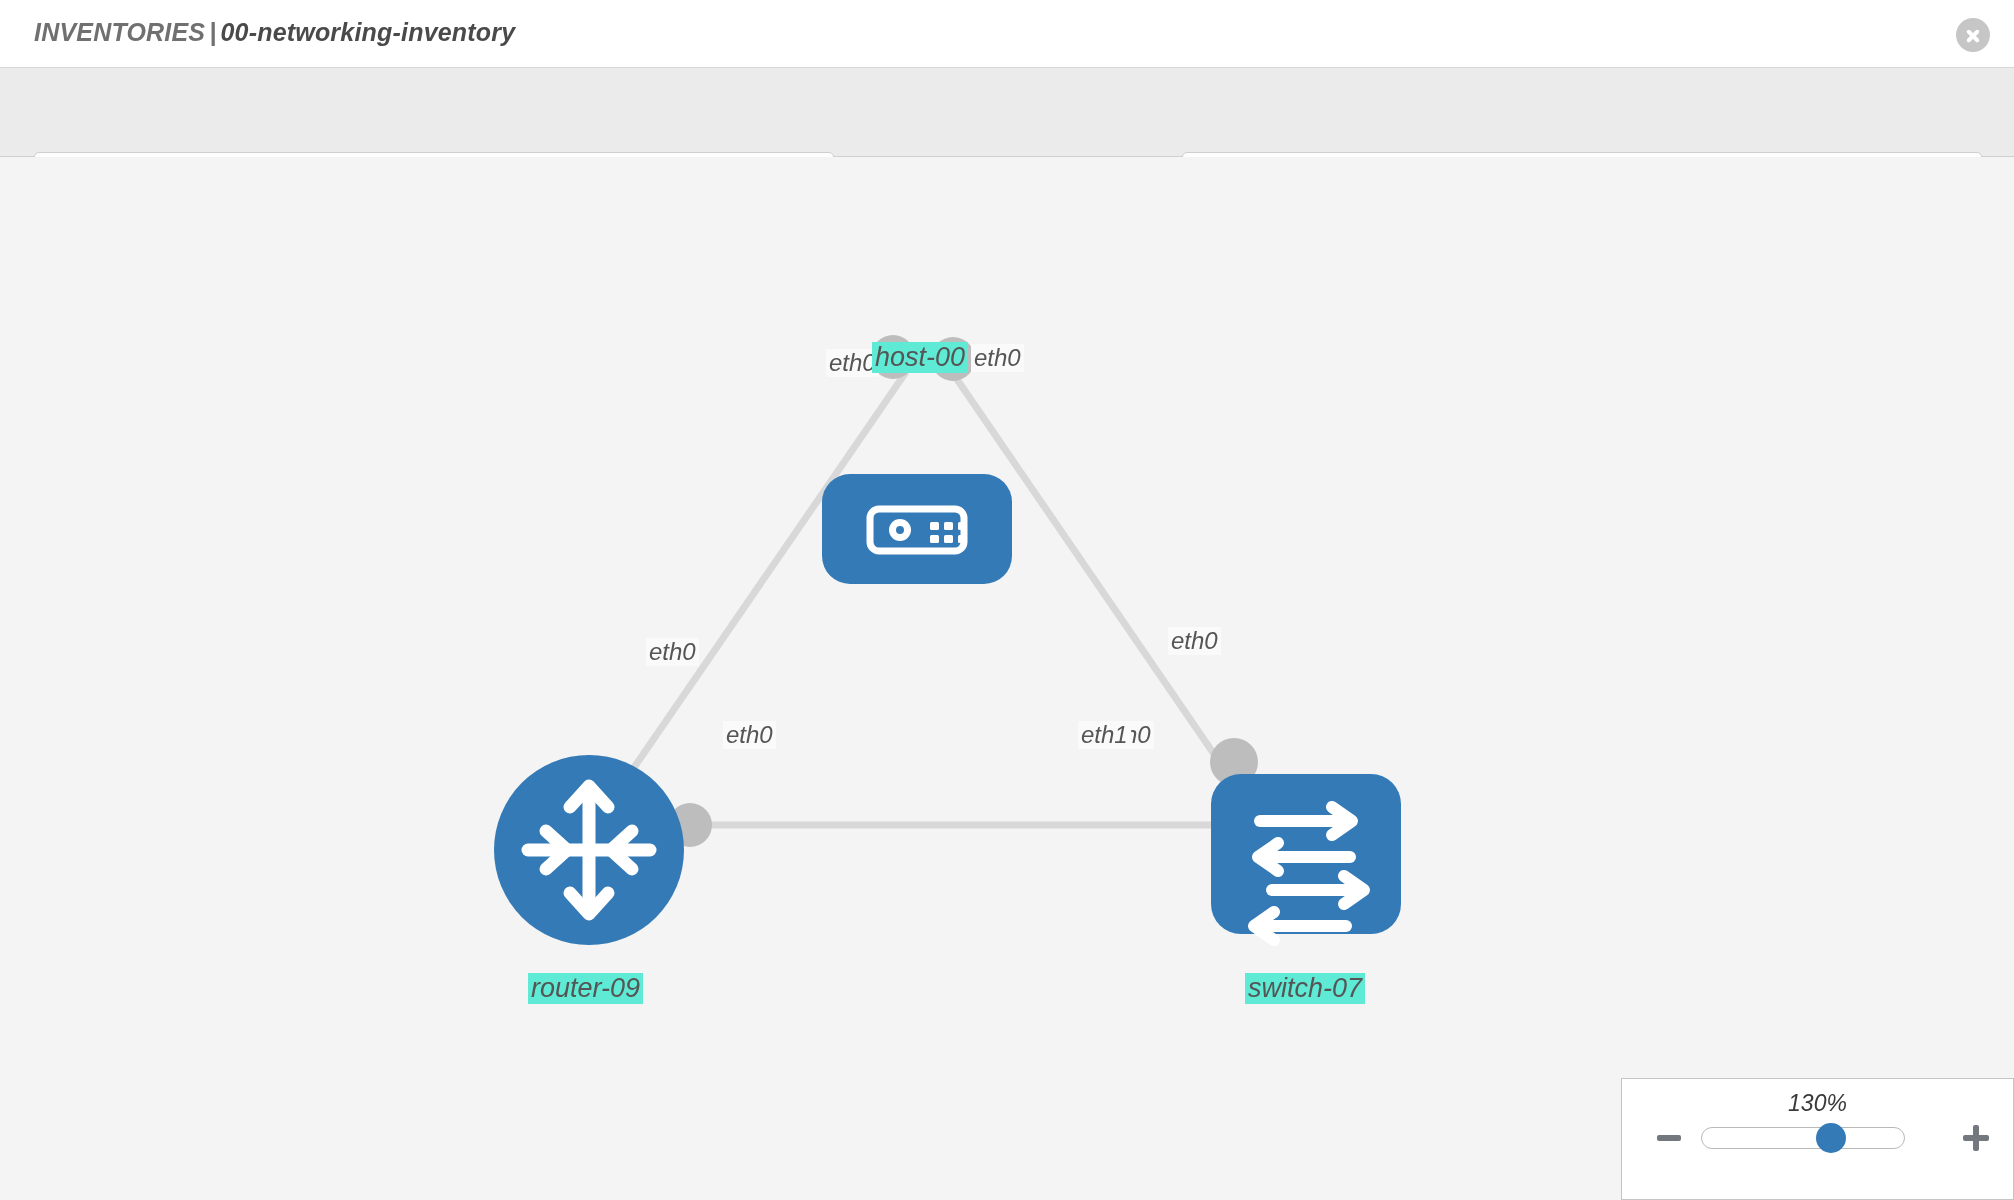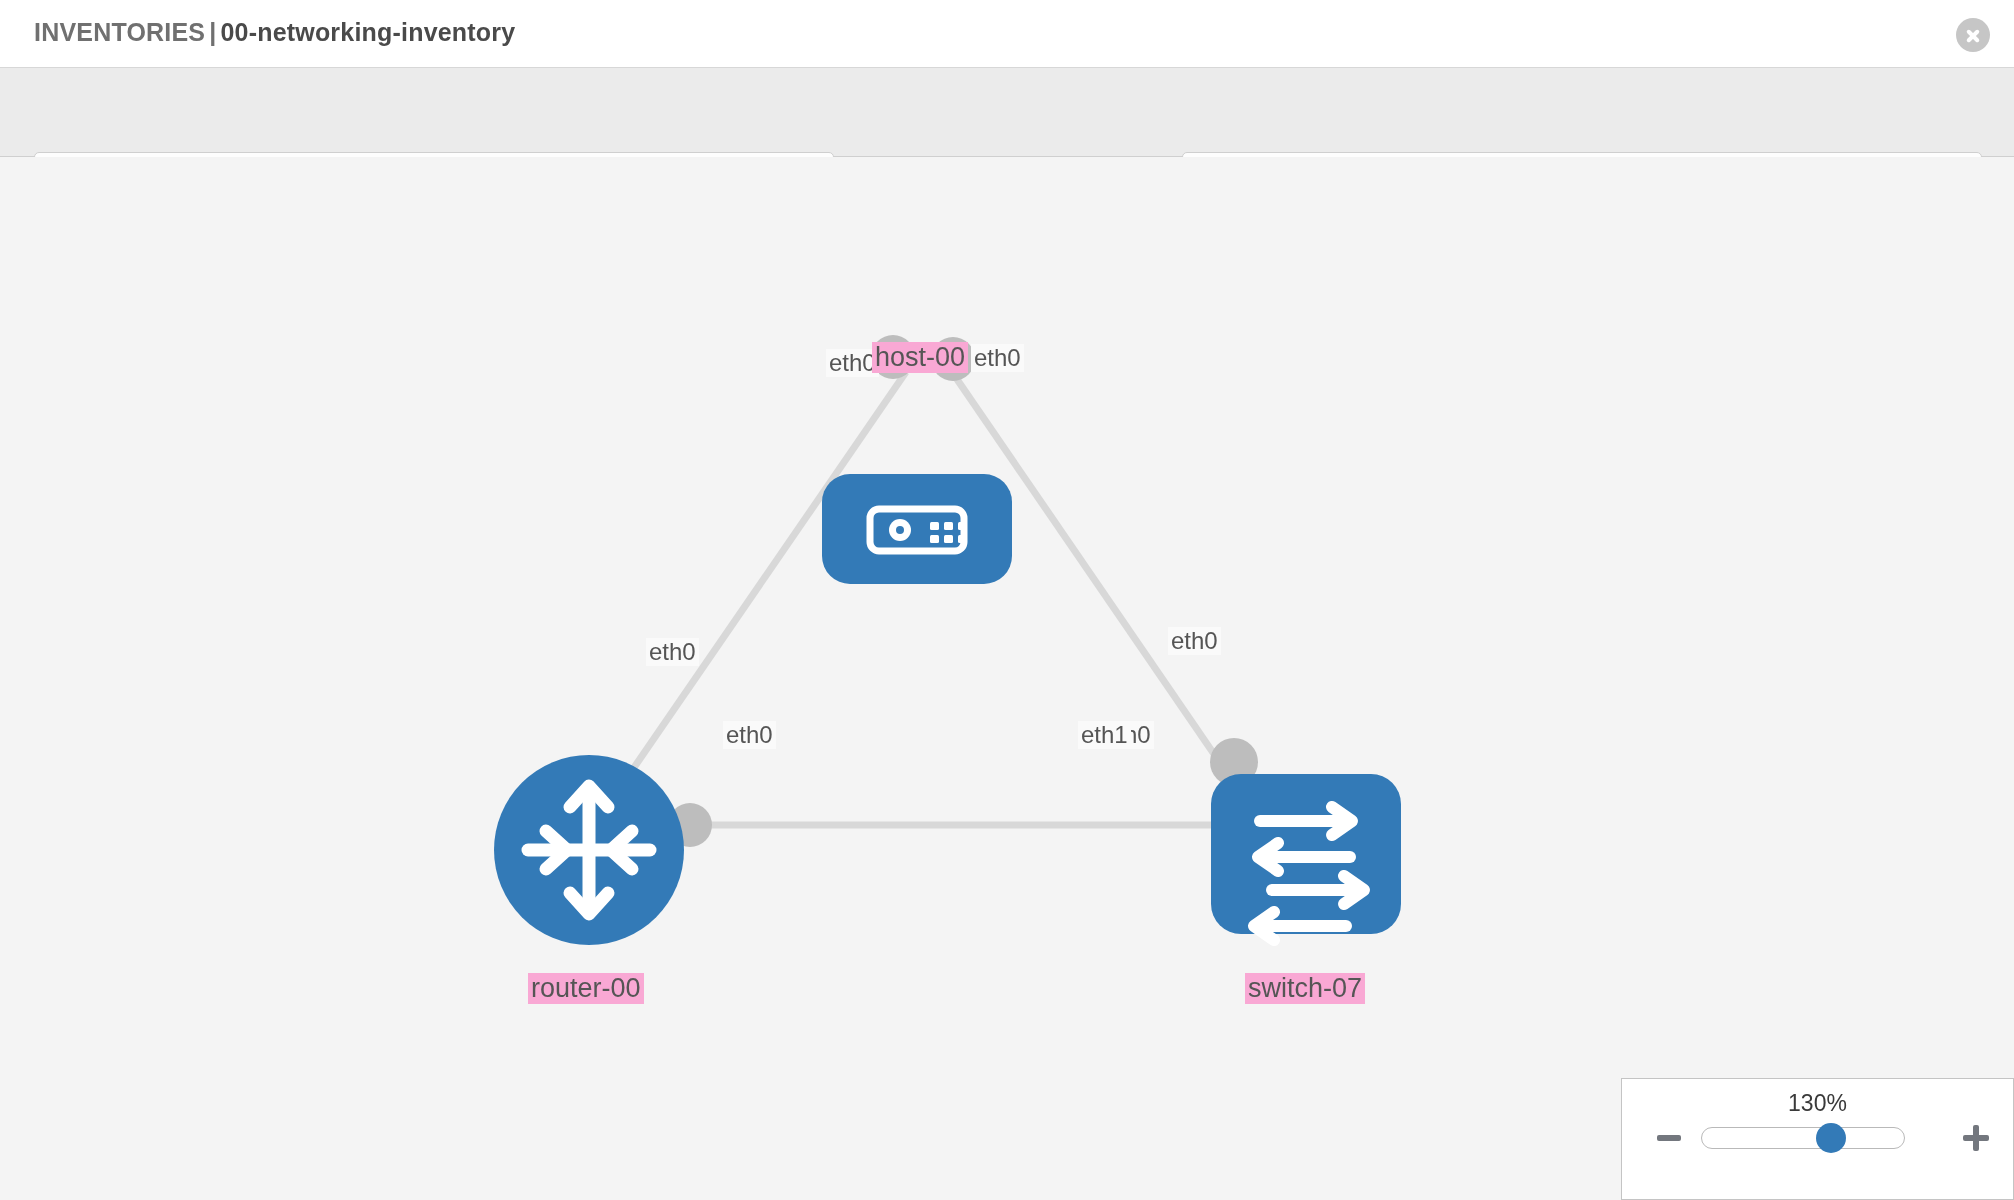--- a/index.html
+++ b/index.html
@@ -2,21 +2,21 @@
 <html><head>
 <meta charset="utf-8">
 <style>
   * { box-sizing: border-box; margin: 0; padding: 0; }
   html, body {
     width: 2014px; height: 1200px;
     background: #ffffff;
     font-family: "Liberation Sans", sans-serif;
     overflow: hidden;
   }
-  #app { position: relative; width: 1714px; height: 1200px; background: #f4f4f4; }
+  #app { position: relative; width: 1714px; height: 1200px; background: #f4f4f4; font-style: italic; }
 
   
   .header {
     position: absolute; left: 0; top: 0; width: 2014px; height: 68px;
     background: #ffffff; border-bottom: 1px solid #d7d7d7;
   }
   .page-title {
     position: absolute; left: 34px; top: 18px;
     font-size: 25px; font-weight: bold; letter-spacing: .2px;
     color: #4a4a4a; white-space: nowrap;
@@ -69,21 +69,21 @@
 
   
   .canvas {
     position: absolute; left: 0; top: 157px;
     width: 2014px; height: 1043px; background: #f4f4f4; overflow: hidden;
   }
   .topo-svg { position: absolute; left: 0; top: 0; width: 2014px; height: 1043px; }
 
   .node-label {
     position: absolute; font-size: 27px; color: #555555;
-    background: #f9a8d4; padding: 0 3px; white-space: nowrap;
+    background: #5eead4; padding: 0 3px; white-space: nowrap;
   }
   .if-label {
     position: absolute; font-size: 24px; color: #555555;
     background: #fafafa; padding: 0 3px; white-space: nowrap;
   }
 
   
   .zoom-panel {
     position: absolute; left: 1621px; top: 1078px;
     width: 393px; height: 122px;
@@ -220,21 +220,21 @@
     <span class="if-label" style="left:971px; top:187px;">eth0</span>
 
     <span class="if-label" style="left:646px; top:481px;">eth0</span>
     <span class="if-label" style="left:1168px; top:470px;">eth0</span>
 
     <span class="if-label" style="left:723px; top:564px;">eth0</span>
     <span class="if-label" style="left:1101px; top:564px;">eth0</span>
     <span class="if-label" style="left:1078px; top:564px;">eth1</span>
 
     <span class="node-label" style="left:872px; top:185px;">host-00</span>
-    <span class="node-label" style="left:528px; top:816px;">router-00</span>
+    <span class="node-label" style="left:528px; top:816px;">router-09</span>
     <span class="node-label" style="left:1245px; top:816px;">switch-07</span>
 
     <div class="zoom-panel" style="left:1621px; top:921px;">
       <div class="zoom-level">130%</div>
       <div class="zoom-minus"></div>
       <div class="zoom-track">
         <div class="zoom-thumb"></div>
       </div>
       <div class="zoom-plus"></div>
     </div>

